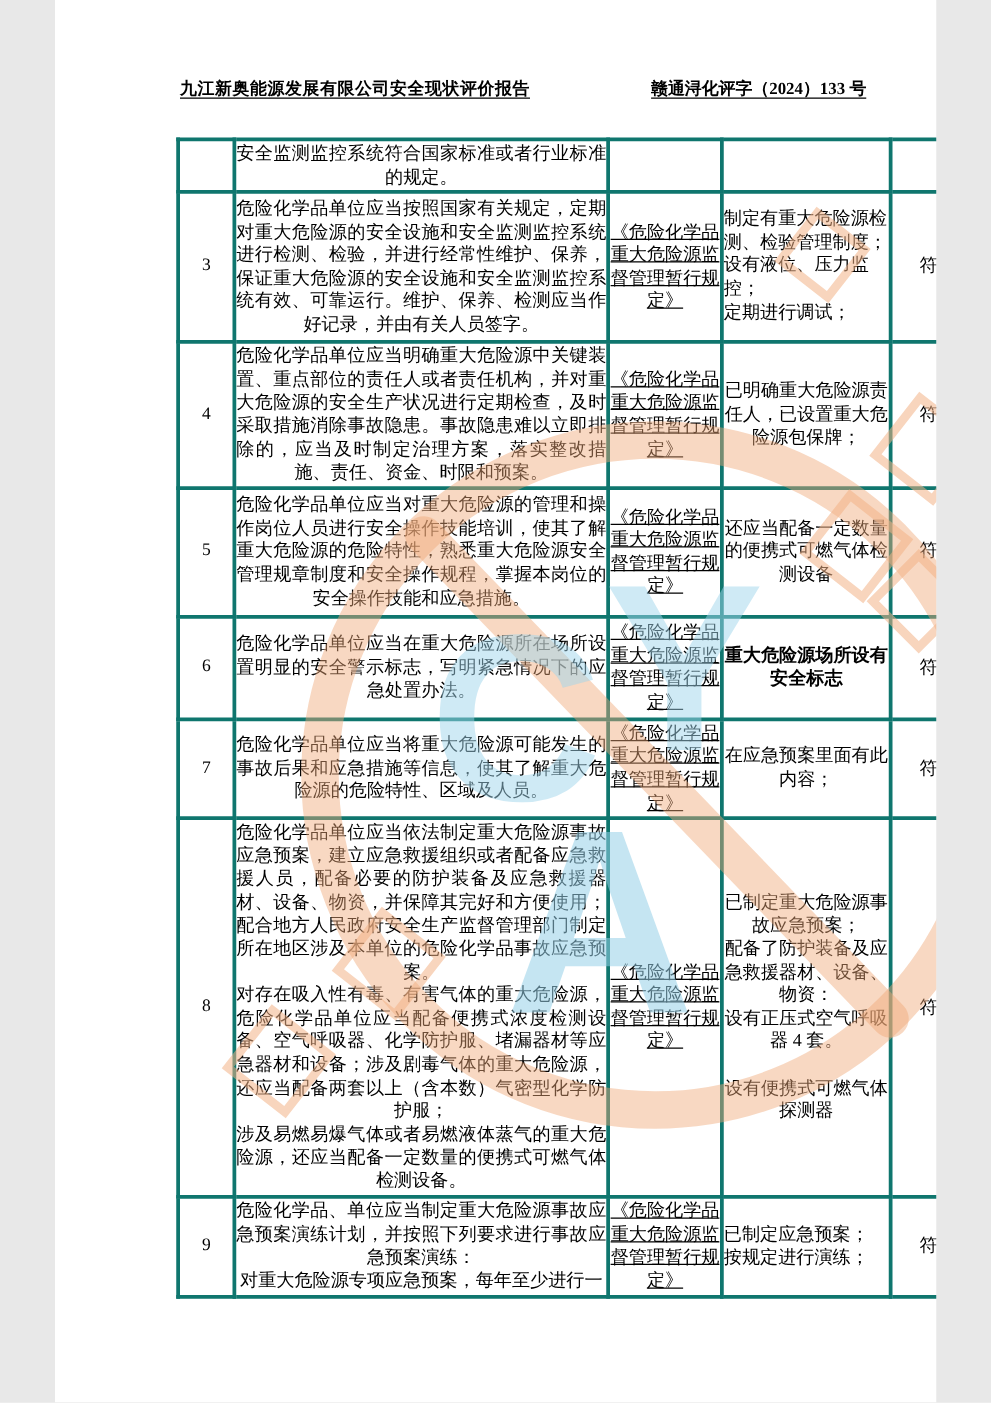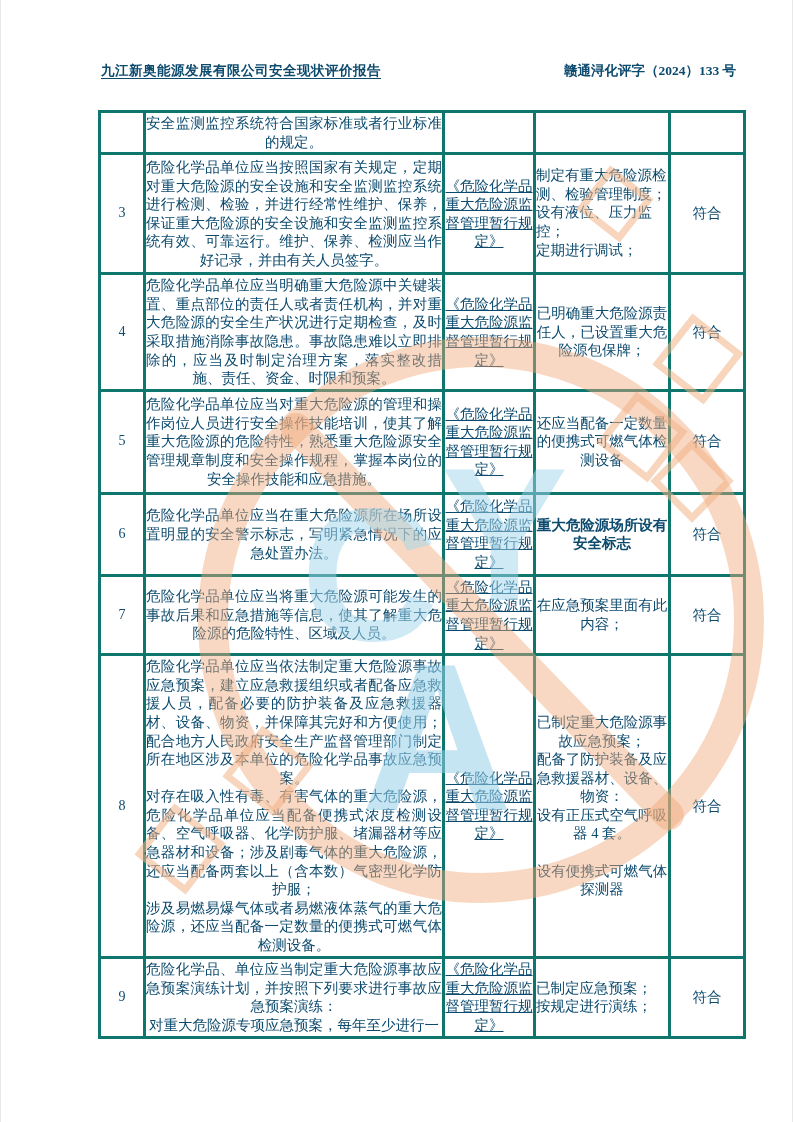--- a/index.html
+++ b/index.html
@@ -1,33 +1,33 @@
 <!DOCTYPE html>
 <html><head>
 <meta charset="utf-8">
 <style>
   * { margin: 0; padding: 0; box-sizing: border-box; }
   html, body { background: #e8e8e8; }
   body { font-family: "Liberation Serif", "DejaVu Serif", serif; }
   #page {
     position: relative;
-    width: 791px; height: 1122px;
+    width: 705px; height: 1122px;
     margin: 0 auto;
     background: #ffffff;
     overflow: hidden;
-    color: #0c4a6e;
+    color: #000000;
   }
   
   .hdr {
     position: absolute; top: 62px; left: 100px; right: 56px;
     display: flex; justify-content: space-between; align-items: baseline;
     font-size: 13.5px; font-weight: bold;
   }
   .hdr .left { text-decoration: underline; text-underline-offset: 3px; letter-spacing: .5px; }
-  .hdr .right { text-underline-offset: 3px; padding-left: 39px; }
+  .hdr .right { text-decoration: underline; text-underline-offset: 3px; padding-left: 39px; }
   
   table.doc {
     position: absolute; left: 97px; top: 110px;
     border-collapse: collapse; table-layout: fixed;
     width: 645px;
     font-size: 14.5px; line-height: 18.6px;
   }
   table.doc td {
     border: 3px solid #0f766e;
     vertical-align: middle;

